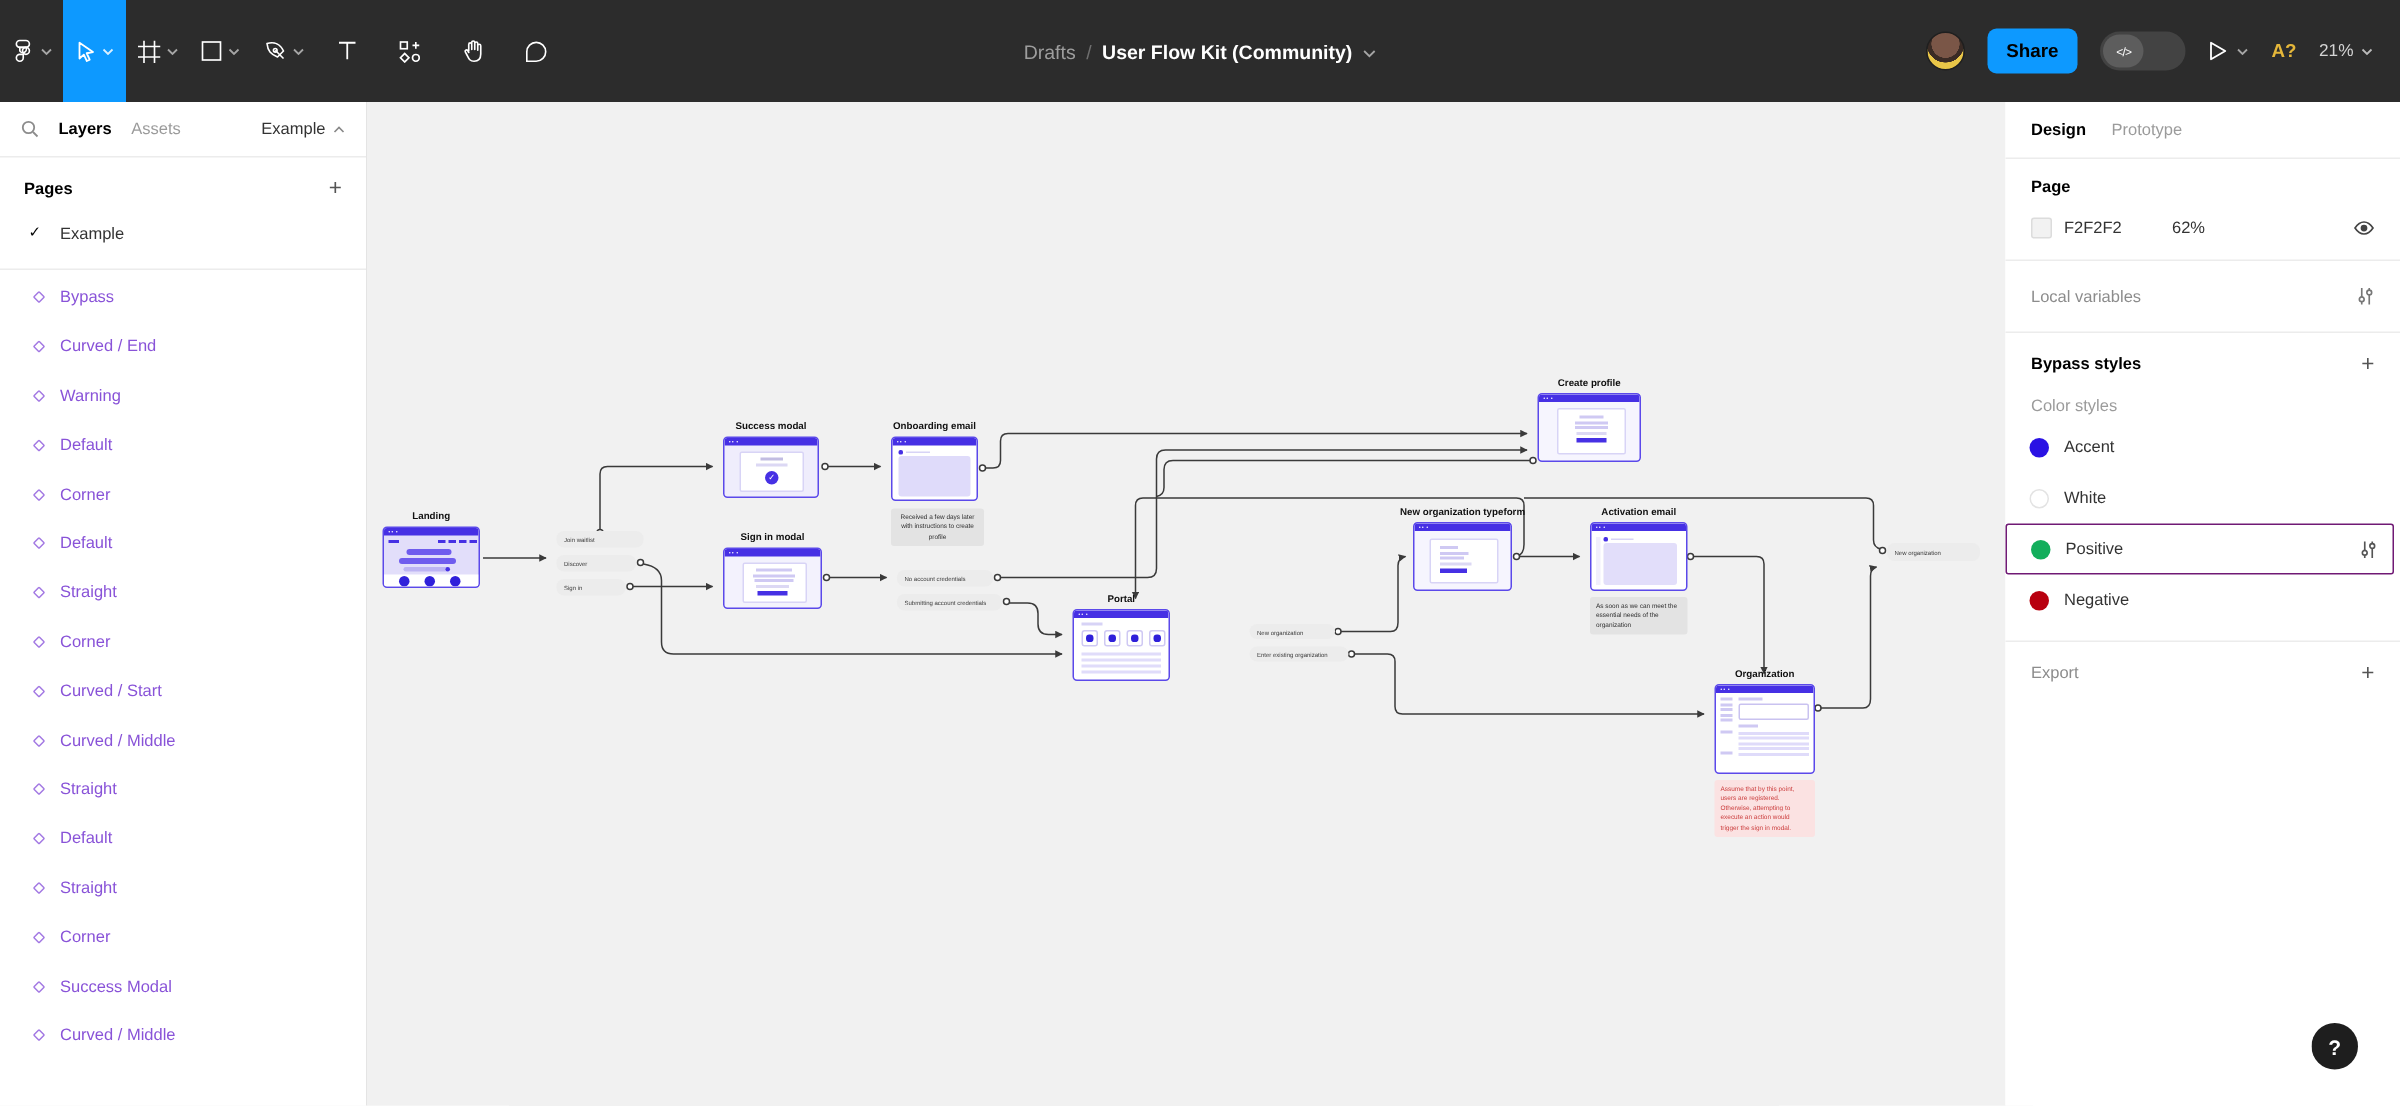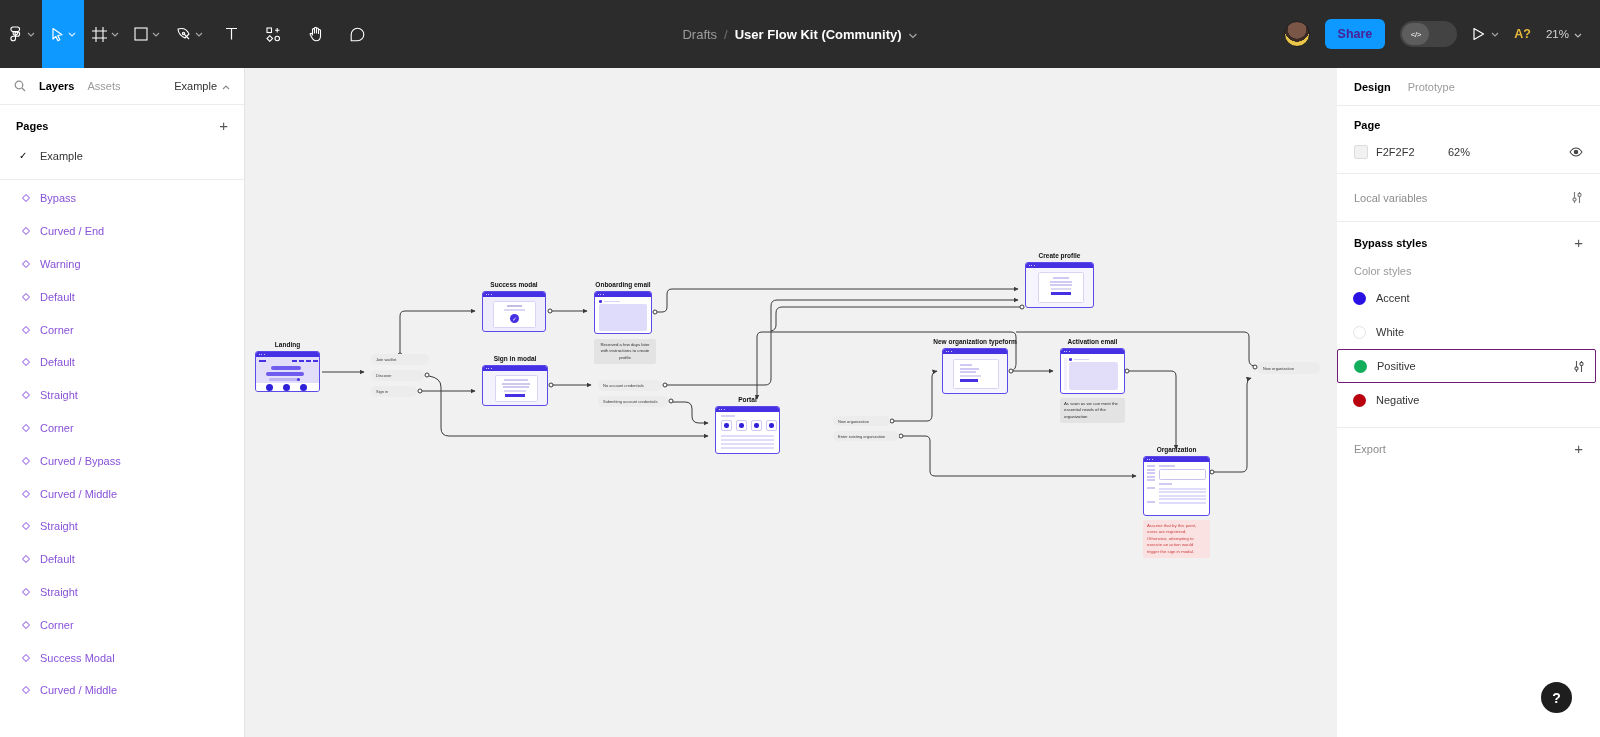--- a/index.html
+++ b/index.html
@@ -11,21 +11,21 @@
 .tool{min-width:42px;height:100%;display:flex;align-items:center;justify-content:center;gap:4px;cursor:pointer}
 .tool.sel{background:#0d99ff}
 .tool svg{display:block}
 .chev{opacity:.85}
 .tb-center{position:absolute;left:50%;top:0;height:100%;transform:translateX(-50%);display:flex;align-items:center;gap:7px;font-size:13px;white-space:nowrap}
 .bc-drafts{color:#9d9d9d}
 .bc-sep{color:#6f6f6f}
 .bc-title{color:#fff;font-weight:600}
 .tb-right{margin-left:auto;display:flex;align-items:center;gap:15px;padding-right:18px}
 .avatar{width:26px;height:26px;border-radius:50%;background:radial-gradient(circle at 50% 30%,#7a5647 0 45%,#3a2b25 46% 60%,#e9c648 61%);border:1px solid #1f1f1f}
-.share-btn{background:#0d99ff;border-radius:6px;height:30px;padding:0 13px;font-size:12.5px;font-weight:600;display:flex;align-items:center;color:#4c1d95;cursor:pointer}
+.share-btn{background:#0d99ff;border-radius:6px;height:30px;padding:0 13px;font-size:12.5px;font-weight:600;display:flex;align-items:center;color:#000000;cursor:pointer}
 .devtoggle{width:57px;height:26px;border-radius:13px;background:#434343;display:flex;align-items:center;padding:2px;cursor:pointer}
 .devknob{width:27px;height:22px;border-radius:11px;background:#5d5d5d;display:flex;align-items:center;justify-content:center;font-size:8px;color:#fff;letter-spacing:-.5px}
 .lang-badge{color:#e5b73a;font-size:12.5px;font-weight:700}
 .zoom-ctl{display:flex;align-items:center;gap:5px;color:#d4d4d4;font-size:11.5px}
 
 .app{display:flex;height:685px}
 .left{width:245px;flex:none;border-right:1px solid #e4e4e4;font-size:11px;color:#333;overflow:hidden;background:#fff}
 .canvas{flex:1;background:#f1f1f1;position:relative;overflow:hidden}
 .right{width:263px;flex:none;background:#fff;font-size:11px;color:#333;position:relative}
 
@@ -272,21 +272,21 @@
       <div class="layer">
           <span class="diamond"></span>
           <span>Straight</span>
         </div>
       <div class="layer">
           <span class="diamond"></span>
           <span>Corner</span>
         </div>
       <div class="layer">
           <span class="diamond"></span>
-          <span>Curved / Bypass</span>
+          <span>Curved / Start</span>
         </div>
       <div class="layer">
           <span class="diamond"></span>
           <span>Curved / Middle</span>
         </div>
       <div class="layer">
           <span class="diamond"></span>
           <span>Straight</span>
         </div>
       <div class="layer">

